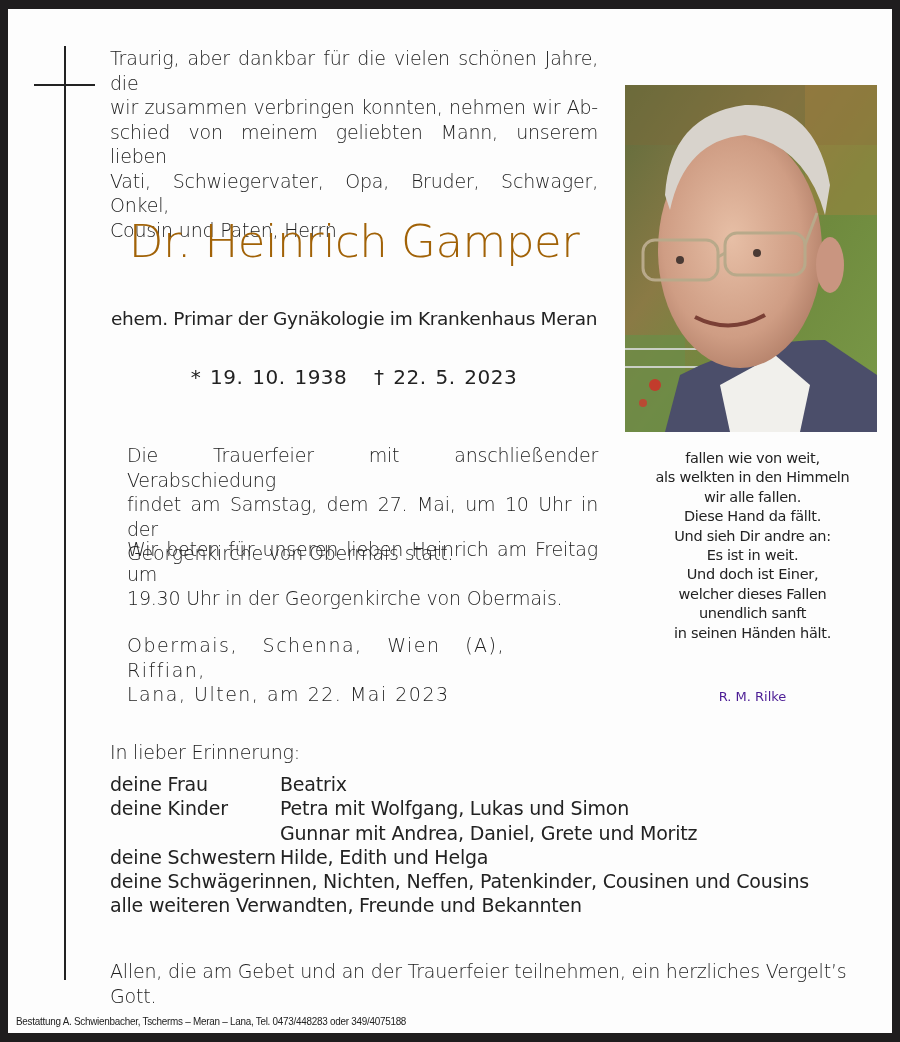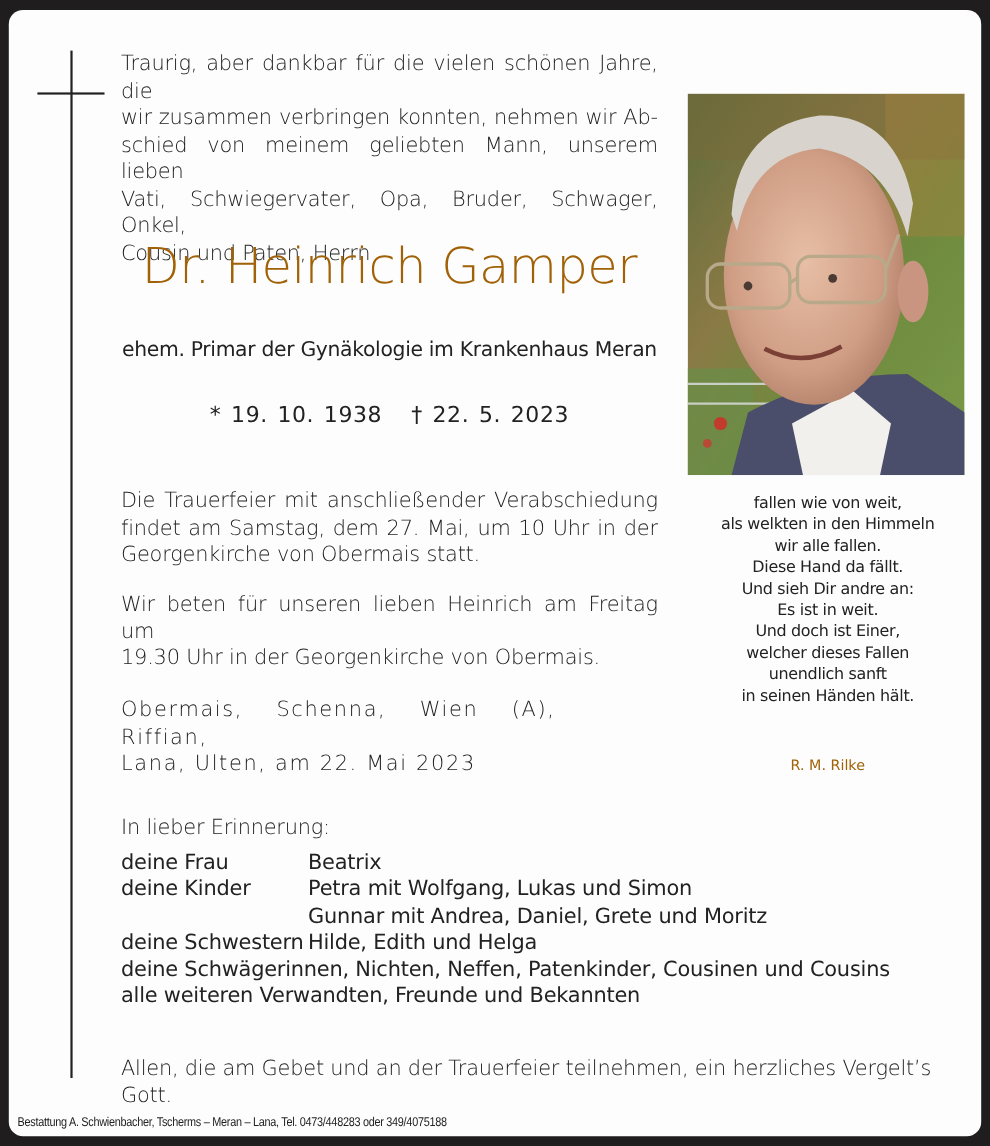--- a/index.html
+++ b/index.html
@@ -9,21 +9,20 @@
     position: relative;
     font-family: "DejaVu Sans", sans-serif;
     color: #222;
     overflow: hidden;
   }
   .sheet {
     position: absolute;
     left: 8px; top: 9px;
     width: 884px; height: 1024px;
     background: #fdfdfd;
-    border-radius: 13px;
   }
   .cross-v {
     position: absolute; left: 56px; top: 37px;
     width: 2px; height: 934px; background: #222;
   }
   .cross-h {
     position: absolute; left: 26px; top: 75px;
     width: 61px; height: 2px; background: #222;
   }
   .para {
@@ -44,21 +43,21 @@
   .title {
     position: absolute; left: 96px; top: 299px; width: 500px;
     text-align: center; font-size: 18.5px; letter-spacing: -0.3px;
   }
   .dates {
     position: absolute; left: 96px; top: 356px; width: 500px;
     text-align: center; font-size: 20px; letter-spacing: 0.5px;
     word-spacing: 2px;
   }
   .ceremony { left: 102px; top: 434px; width: 488px; }
-  .ceremony span, .prayer span, .places span { display: block; }
+  .ceremony span, .prayer span, .places span { display: block; margin-left: 17px; }
   .ceremony span.j, .prayer span.j, .places span.j { text-align: justify; text-align-last: justify; }
   .prayer { left: 102px; top: 528px; width: 488px; }
   .places { left: 102px; top: 624px; width: 395px; letter-spacing: 1.5px; }
   .memory-head { left: 102px; top: 731px; width: 400px; }
   .family {
     position: absolute; left: 102px; top: 763px; width: 700px;
     font-size: 19px; line-height: 24.3px; letter-spacing: -0.2px;
   }
   .frow { display: flex; }
   .frow .rel { width: 170px; flex: none; white-space: nowrap; }
@@ -69,21 +68,21 @@
     width: 252px; height: 347px; overflow: hidden;
   }
   .poem {
     position: absolute; left: 612px; top: 440px; width: 265px;
     text-align: center; font-size: 14.5px; line-height: 19.4px;
     letter-spacing: -0.3px;
   }
   .poem span { display: block; }
   .poem-author {
     position: absolute; left: 612px; top: 680px; width: 265px;
-    text-align: center; font-size: 13px; color: #a16207;
+    text-align: center; font-size: 13px; color: #4c1d95;
   }
   .footer {
     position: absolute; left: 16px; top: 1015px;
     font-family: "Liberation Sans", sans-serif;
     font-size: 11.5px; letter-spacing: -0.3px;
     transform: scaleX(0.86); transform-origin: left center;
     color: #222;
   }
 </style>
 </head>

